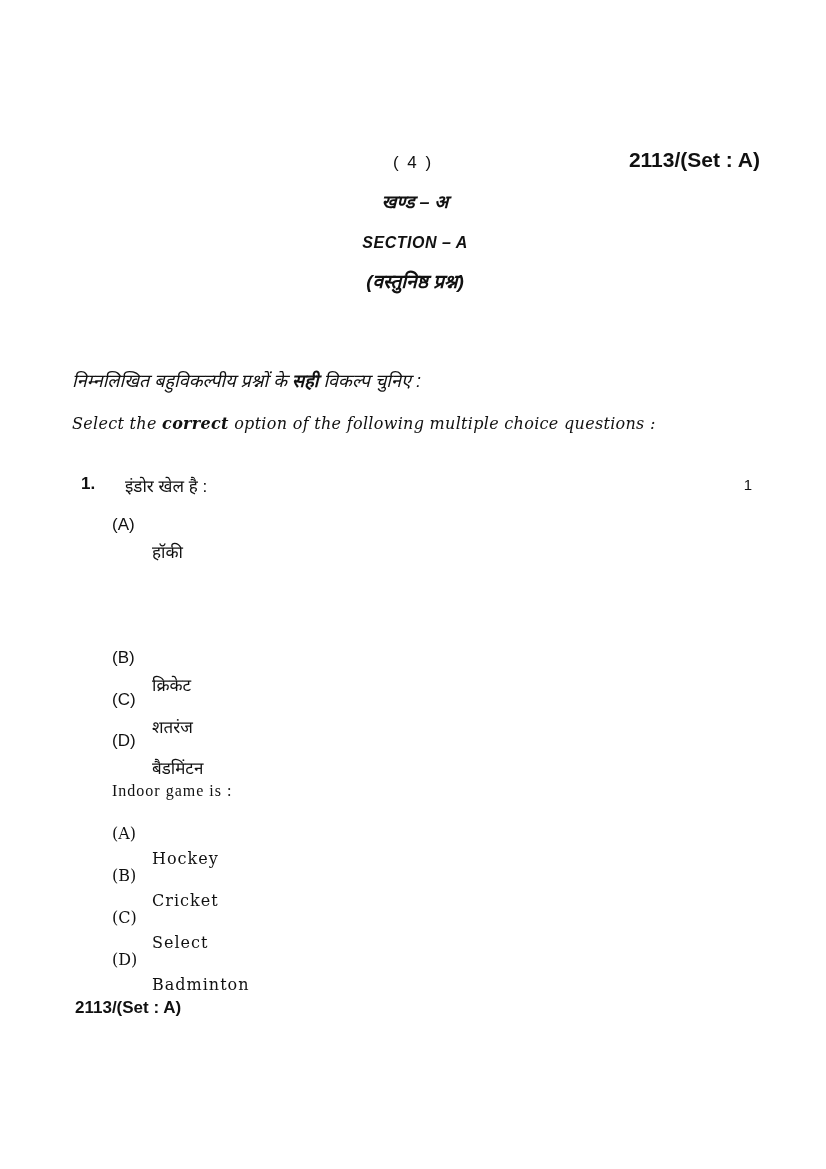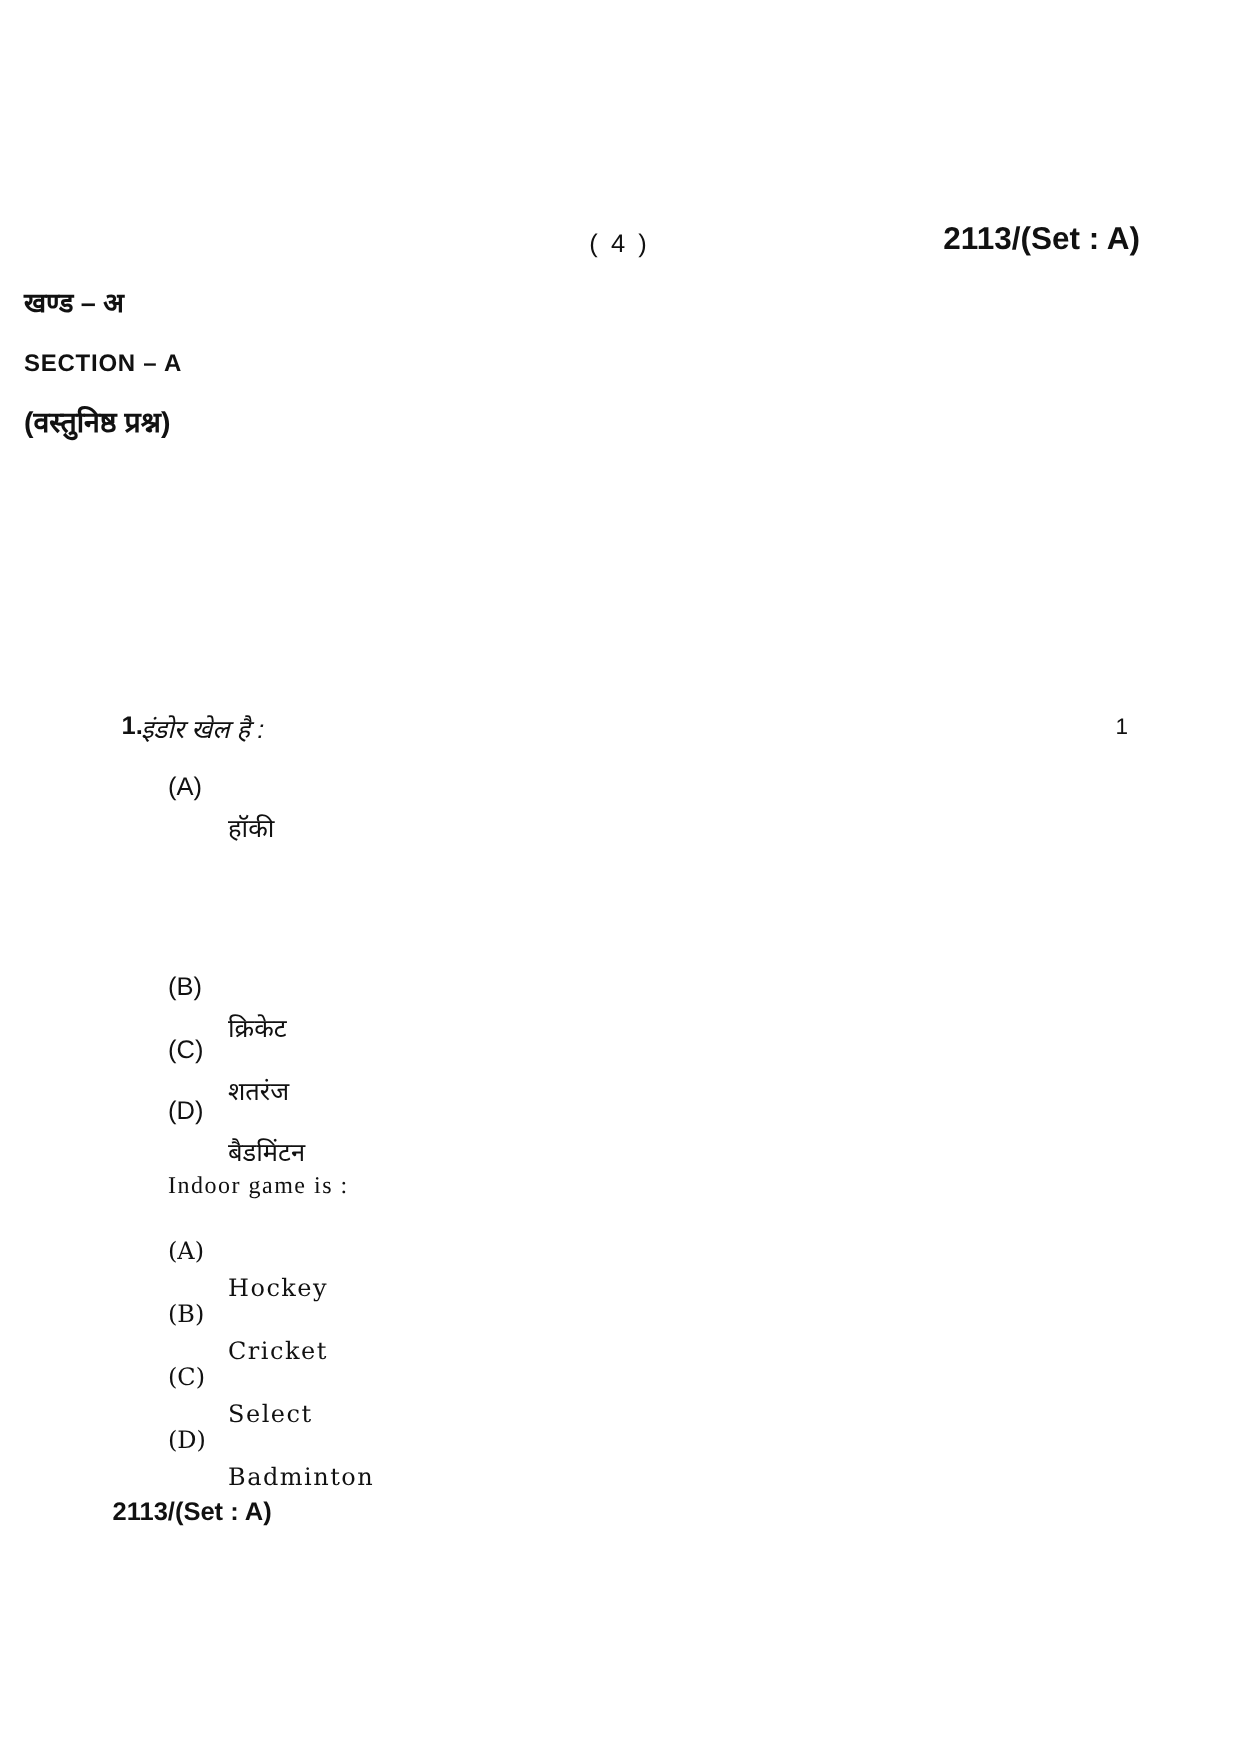--- a/index.html
+++ b/index.html
@@ -25,21 +25,21 @@
     font-size: 17px;
     letter-spacing: 2px;
   }
   .code-header {
     top: 148px; right: 66px;
     font-size: 21px;
     font-weight: bold;
   }
 
   
-  .center { left: 16px; right: 0; text-align: left; }
+  .center { left: 4px; right: 0; text-align: center; font-style: italic; }
   .h-khand {
     top: 189px;
     font-size: 18px;
     font-weight: bold;
   }
   .h-section {
     top: 234px;
     font-size: 16px;
     font-weight: bold;
     letter-spacing: 0.5px;
@@ -71,24 +71,23 @@
   .bold { font-weight: bold; }
 
   
   .q-row { top: 474px; left: 0; right: 0; }
   .q-num {
     position: absolute; left: 81px; top: 0;
     font-size: 17px; font-weight: bold;
     white-space: nowrap;
   }
   .q-text-hi {
-    position: absolute; left: 94px; top: 0;
+    position: absolute; left: 125px; top: 0;
     font-size: 17px;
     white-space: nowrap;
-    font-style: italic;
   }
   .q-marks {
     position: absolute; right: 74px; top: 2px;
     font-size: 15px;
     white-space: nowrap;
   }
 
   .opt { left: 0; right: 0; height: 24px; }
   .opt .opt-label {
     position: absolute; left: 112px; top: 0;
@@ -126,21 +125,23 @@
 
 <div class="page">
 
   <div class="abs page-num">( 4 )</div>
   <div class="abs code-header">2113/(Set : A)</div>
 
   <div class="abs center h-khand">खण्ड – अ</div>
   <div class="abs center h-section">SECTION – A</div>
   <div class="abs center h-obj-hi">(वस्तुनिष्ठ प्रश्न)</div>
 
+  <div class="abs instr-hi"><span>निम्नलिखित बहुविकल्पीय प्रश्नों के </span><span class="bold">सही</span><span> विकल्प चुनिए :</span></div>
 
+  <div class="abs instr-en"><span>Select the </span><span class="bold">correct</span><span> option of the following multiple choice questions :</span></div>
 
   <div class="abs q-row">
     <span class="q-num">1.</span>
     <span class="q-text-hi">इंडोर खेल है :</span>
     <span class="q-marks">1</span>
   </div>
 
   <div class="abs opt hi" style="top:515px">
     <span class="opt-label">(A)</span>
     <span class="opt-text">हॉकी</span>

